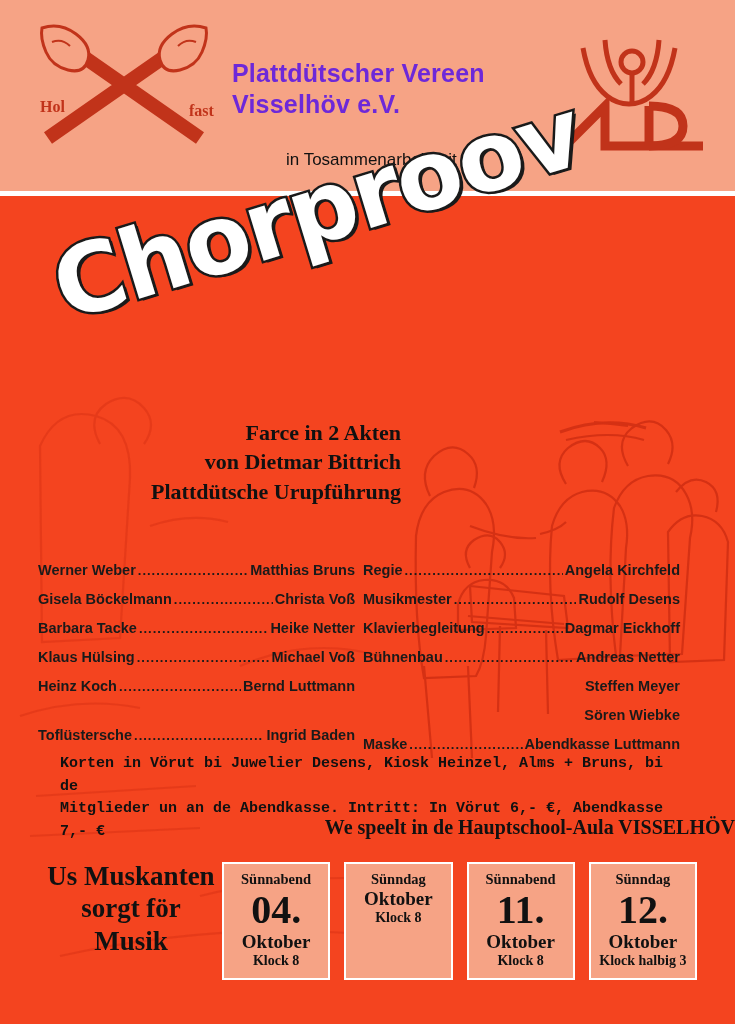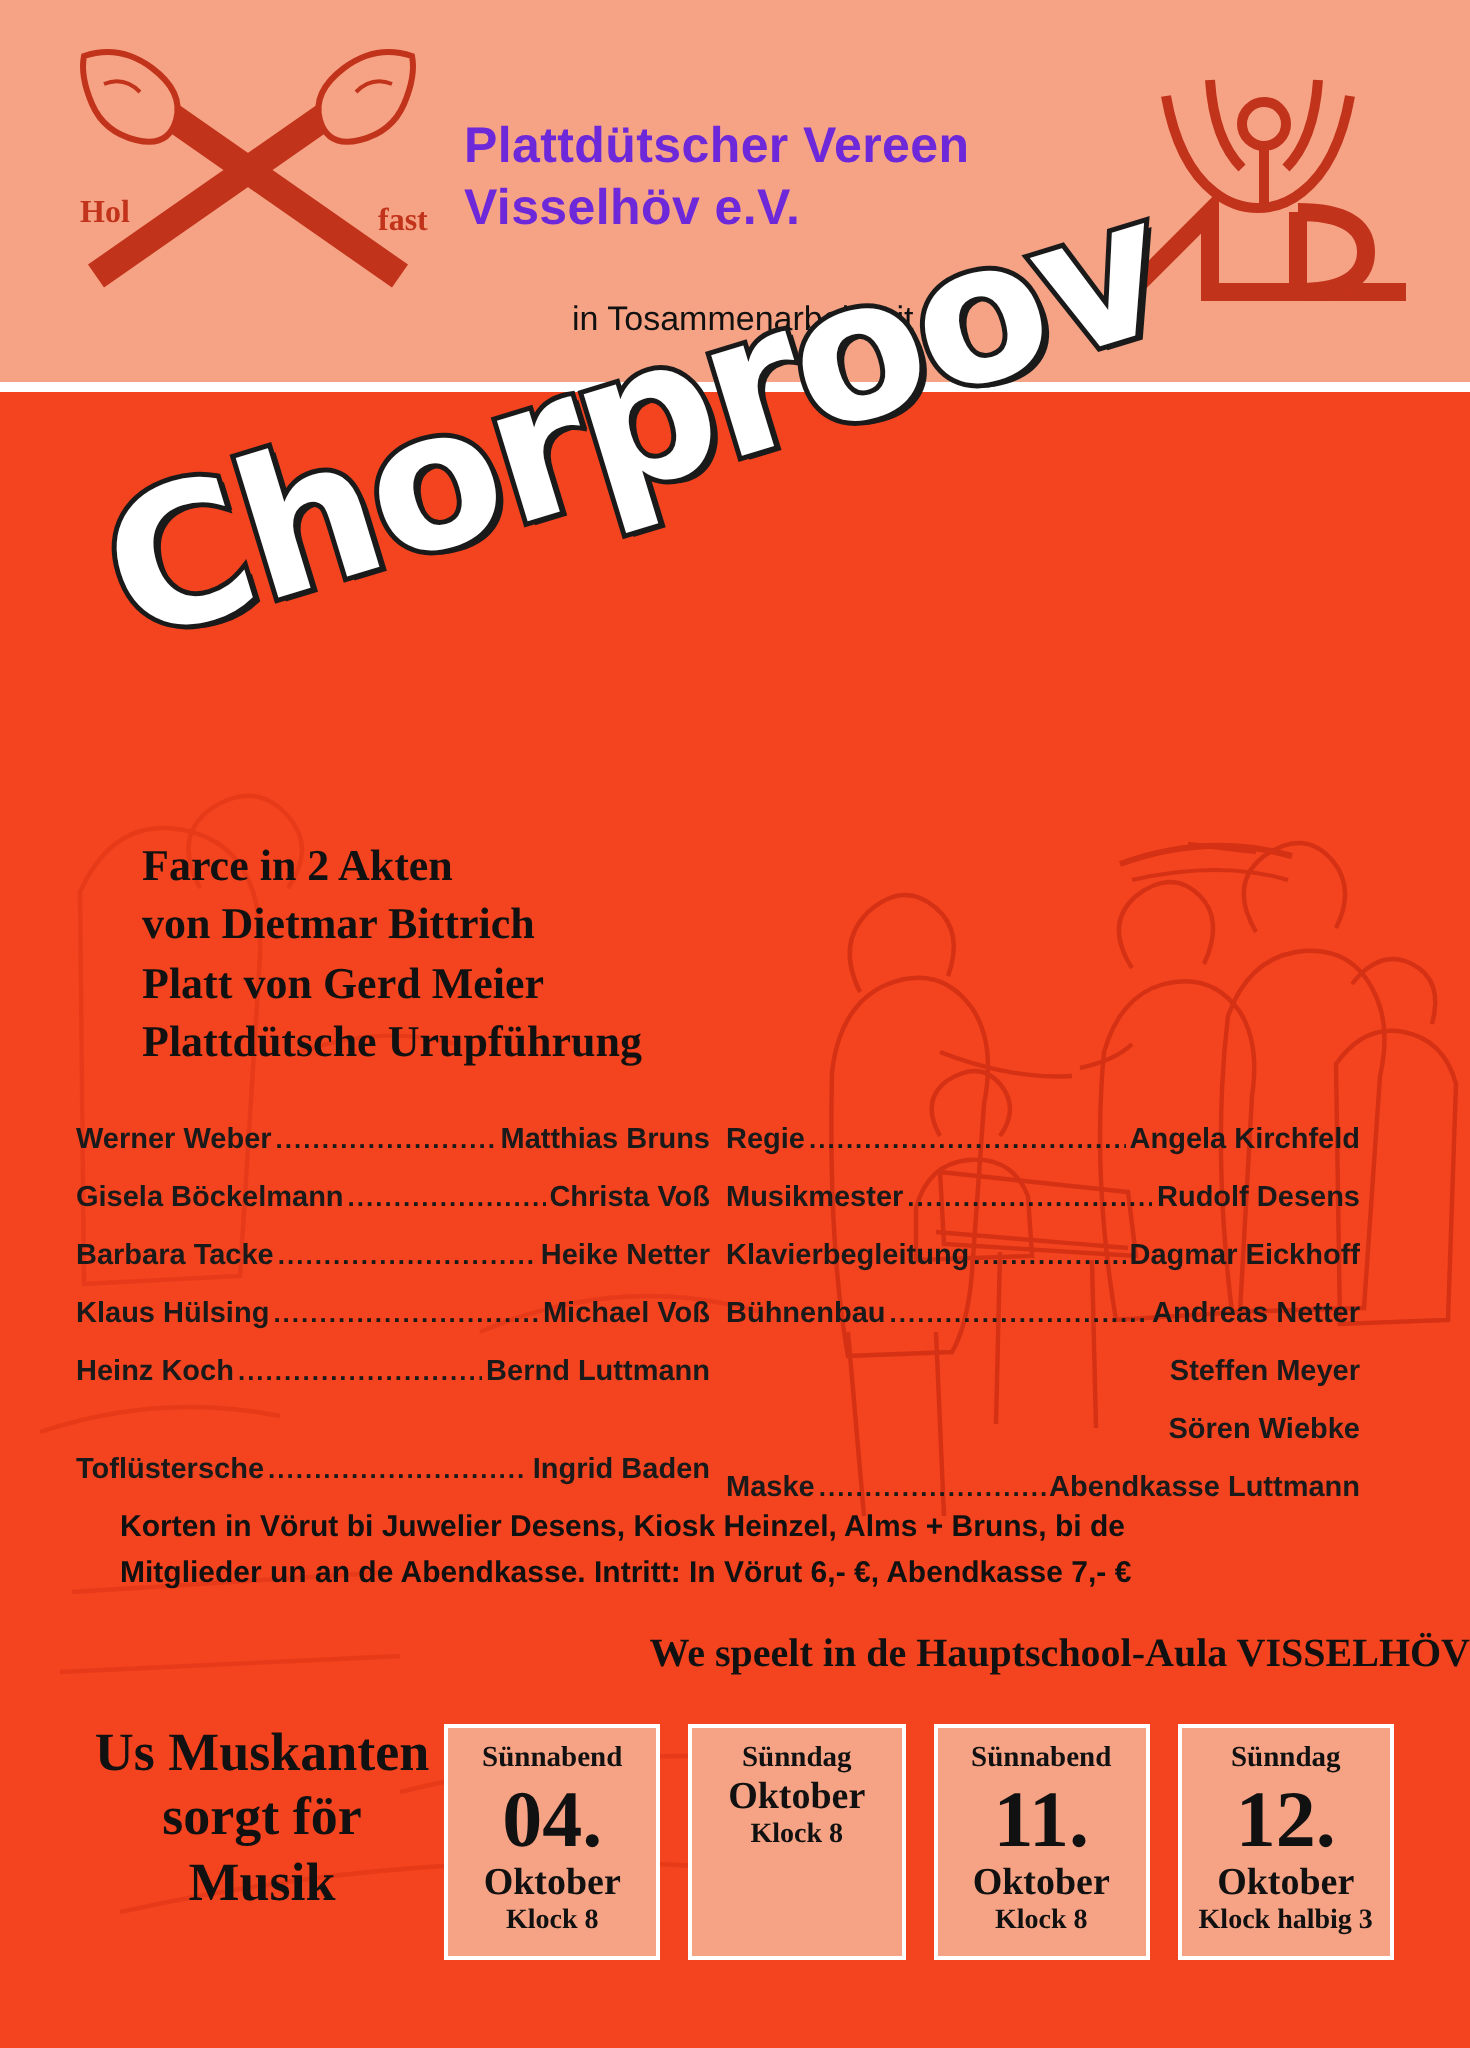--- a/index.html
+++ b/index.html
@@ -109,21 +109,21 @@
     text-shadow:
        3px 3px 0 #1a1a1a,
        -1px -1px 0 #1a1a1a;
   }
 
   .subtitle {
     position: absolute;
     left: 40px;
     top: 222px;
     width: 330px;
-    text-align: left;
+    text-align: right;
     color: #111;
     font-weight: bold;
     font-size: 22px;
     line-height: 1.33;
     font-family: "Liberation Serif", serif;
     padding-left: 31px;
   }
 
   
   .cast {
@@ -160,21 +160,21 @@
   
   .ticket-info {
     position: absolute;
     left: 60px;
     top: 557px;
     width: 625px;
     color: #111;
     font-weight: bold;
     font-size: 15px;
     line-height: 1.5;
-    font-family: Liberation Sans, sans-serif;
+    font-family: Liberation Mono, monospace;
   }
   .venue {
     position: absolute;
     left: 0;
     top: 620px;
     width: 735px;
     text-align: right;
     color: #111;
     font-weight: bold;
     font-size: 20px;
@@ -327,21 +327,20 @@
 
   <div class="main">
 
     <div class="choir-title">
       <div class="choir-title-text">Chorproov</div>
     </div>
 
     <div class="subtitle">
       <div>Farce in 2 Akten</div>
       <div>von Dietmar Bittrich</div>
-      <div>Platt von Gerd Meier</div>
       <div>Plattdütsche Urupführung</div>
     </div>
 
     <div class="cast">
 
       <div class="cast-col">
         <div class="cast-row">
           <span class="role">Werner Weber</span>
           <span class="dots">..............................................</span>
           <span class="person">Matthias Bruns</span>

